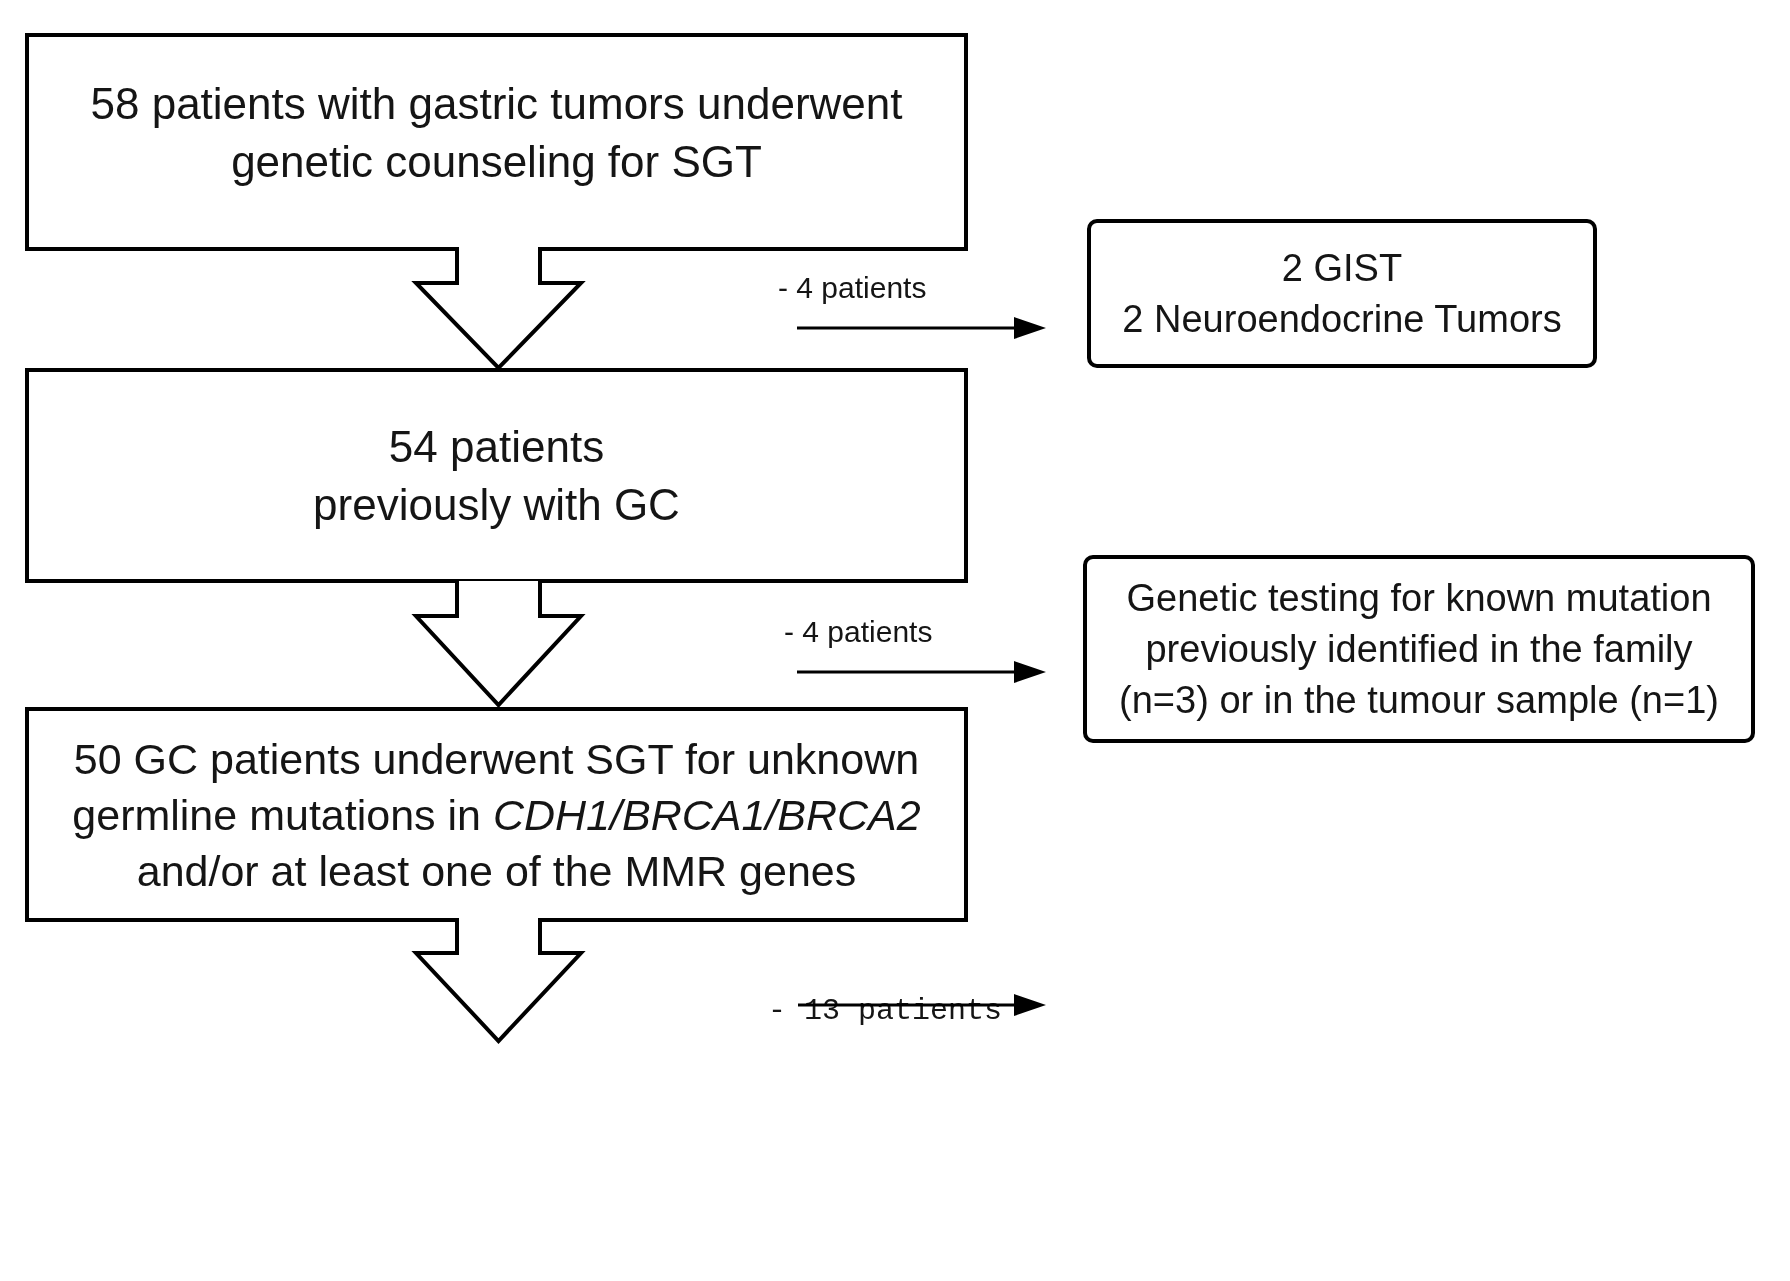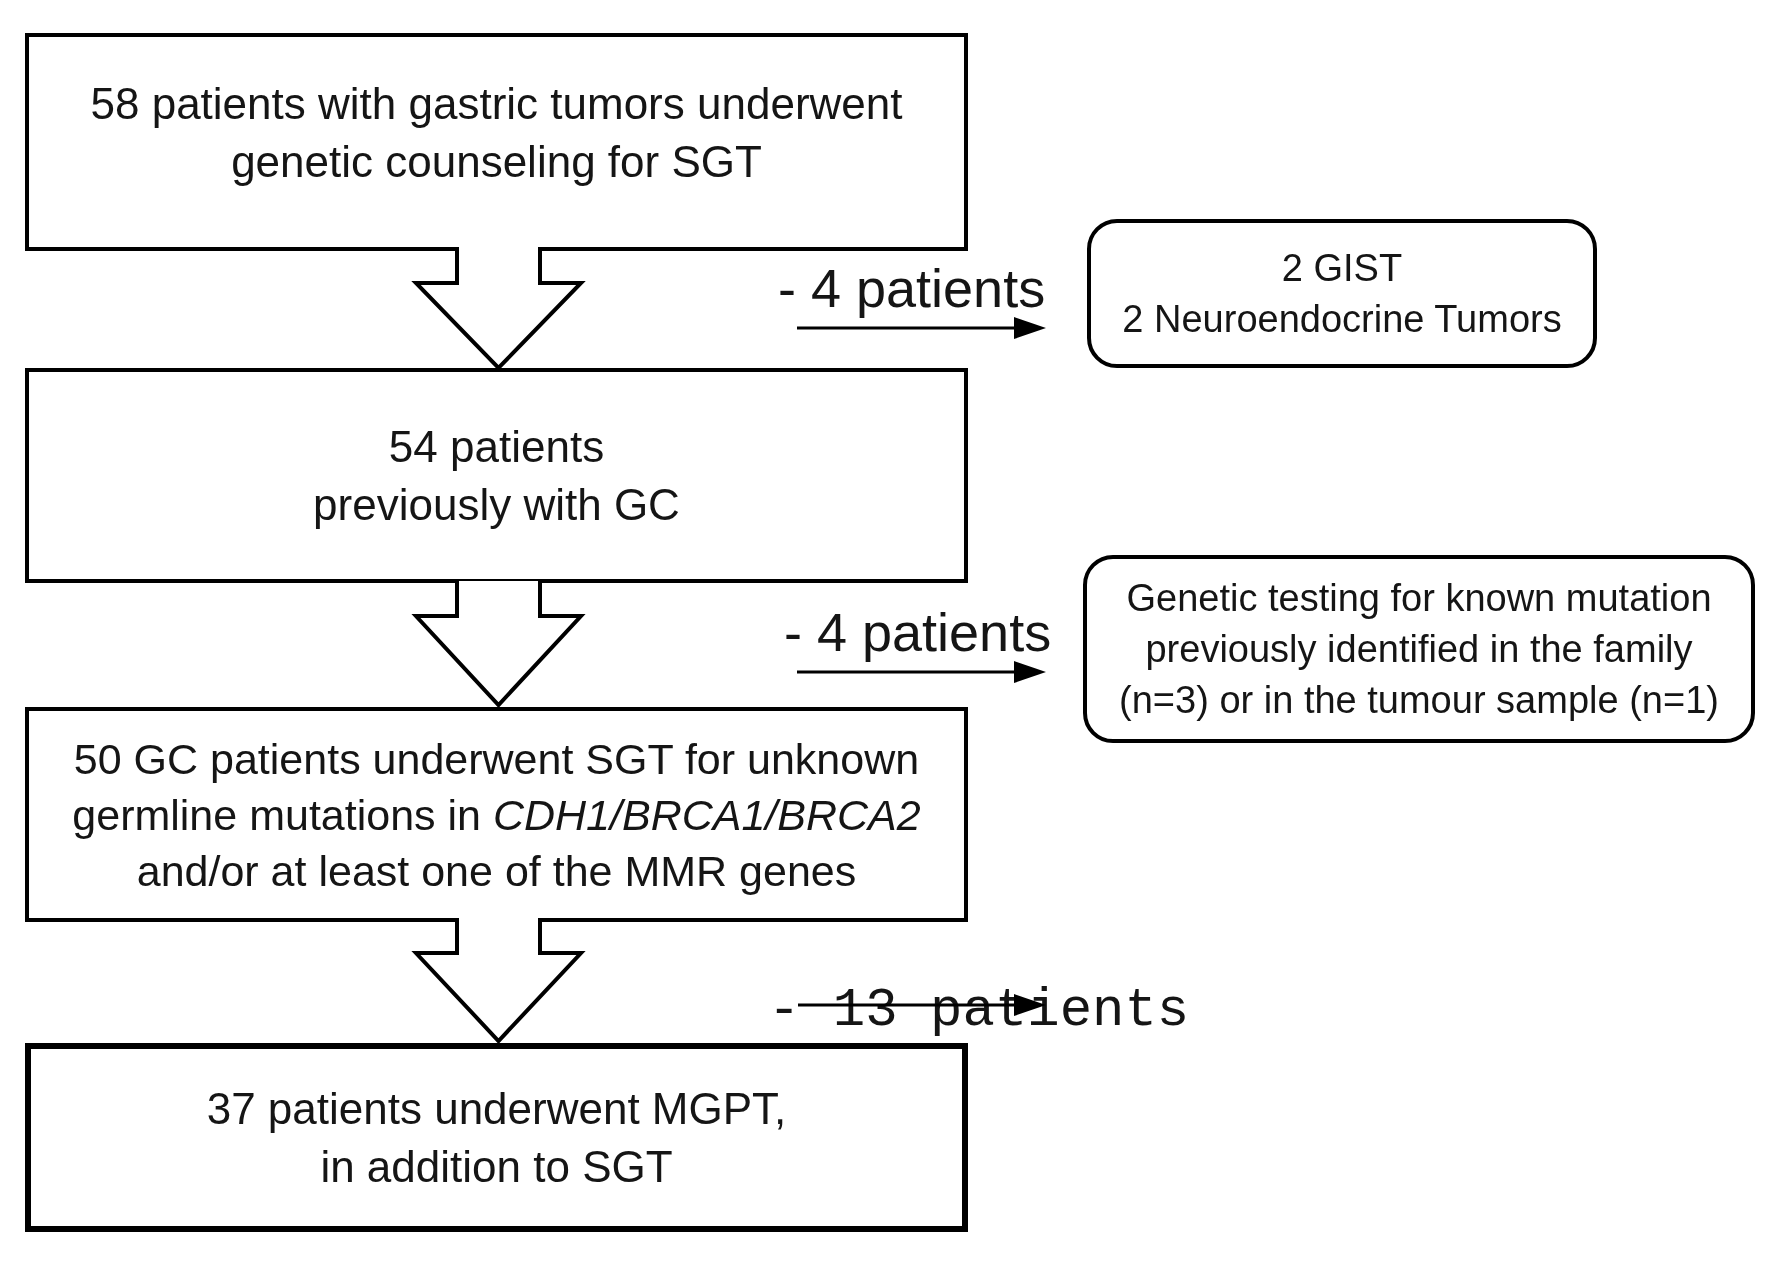--- a/index.html
+++ b/index.html
@@ -24,34 +24,34 @@
   }
   #b1{top:33px;height:218px;padding-bottom:18px;}
   #b2{top:368px;height:215px;}
   #b3{top:707px;height:215px;font-size:43px;line-height:56px;}
   #b4{top:1043px;height:189px;border-width:6px;}
   .it{font-style:italic;}
   
   .note{
     position:absolute;
     border:4px solid #000;
-    border-radius:30px;
+    border-radius:10px;
     box-sizing:border-box;
     background:#fff;
     display:flex;flex-direction:column;justify-content:center;align-items:center;
     text-align:center;
     font-size:38px;line-height:51px;
   }
   #r1{left:1087px;top:219px;width:510px;height:149px;}
   #r2{left:1083px;top:547px;width:672px;height:188px;margin-top:8px;}
   #r3{left:1083px;top:910px;width:677px;height:153px;}
   
   .slabel{
     position:absolute;
-    font-size:54px;line-height:48px;
+    font-size:30px;line-height:48px;
     white-space:nowrap;
   }
   #l1{left:778px;top:264px;}
   #l2{left:784px;top:608px;}
   #l3{left:768px;top:987px;font-family:Liberation Mono, monospace;}
   .overlay{
     position:absolute;left:0;top:0;
     pointer-events:none;
   }
 </style>
@@ -69,24 +69,20 @@
     <div>54 patients</div>
     <div>previously with GC</div>
   </div>
 
   <div class="pbox" id="b3">
     <div>50 GC patients underwent SGT for unknown</div>
     <div><span>germline mutations in</span><span class="it"> CDH1/BRCA1/BRCA2</span></div>
     <div>and/or at least one of the MMR genes</div>
   </div>
 
-  <div class="pbox" id="b4">
-    <div>37 patients underwent MGPT,</div>
-    <div>in addition to SGT</div>
-  </div>
 
   <div class="slabel" id="l1">- 4 patients</div>
   <div class="slabel" id="l2">- 4 patients</div>
   <div class="slabel" id="l3">- 13 patients</div>
 
   <div class="note" id="r1">
     <div>2 GIST</div>
     <div>2 Neuroendocrine Tumors</div>
   </div>
 

